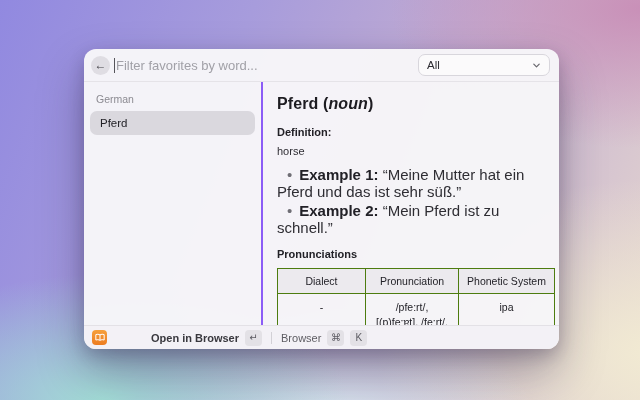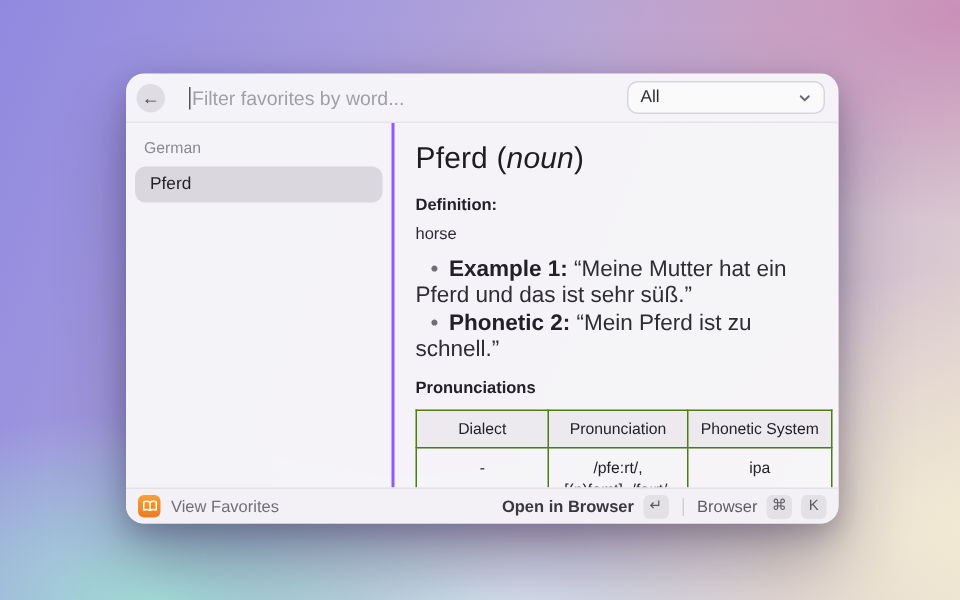--- a/index.html
+++ b/index.html
@@ -27,41 +27,41 @@
   
   .topbar {
     height: 33px; flex: 0 0 33px; display: flex; align-items: center;
     padding: 0 9px 0 7px; border-bottom: 1px solid #e5e3e8;
   }
   .back-btn {
     width: 19px; height: 19px; border-radius: 50%; background: #dfdde3;
     display: flex; align-items: center; justify-content: center;
     font-size: 12px; color: #3f3e44; flex: 0 0 auto; cursor: default;
   }
-  .search-wrap { flex: 1 1 auto; display: flex; align-items: center; margin-left: 16px; min-width: 0; }
+  .search-wrap { flex: 1 1 auto; display: flex; align-items: center; margin-left: 4px; min-width: 0; }
   .caret { width: 1px; height: 15px; background: #55545a; margin-right: 1px; }
   .search-placeholder { font-size: 13px; color: #a1a0a7; white-space: nowrap; }
   .dropdown {
     flex: 0 0 auto; width: 132px; height: 22px; border: 1px solid #d8d6dc;
     border-radius: 7px; background: rgba(253,253,254,0.65);
     display: flex; align-items: center; padding: 0 8px;
   }
   .dropdown-value { font-size: 11.5px; color: #2c2b31; flex: 1 1 auto; }
   .chev { width: 9px; height: 9px; flex: 0 0 auto; }
   
   .body { flex: 1 1 auto; display: flex; min-height: 0; }
   .sidebar { width: 179px; flex: 0 0 179px; border-right: 2px solid #8b5cf6; padding: 8px 6px 0 6px; }
   .section-label { font-size: 10.5px; color: #8b8a91; padding: 0 6px; margin: 3px 0 6px; }
   .side-item {
     height: 24px; border-radius: 7px; display: flex; align-items: center;
     padding: 0 10px; font-size: 11.5px; color: #232228;
   }
   .side-item.selected { background: #dad8de; }
   .detail { flex: 1 1 auto; padding: 13px 5px 0 14px; overflow: hidden; }
-  .word-title { font-size: 20px; font-weight: normal; color: #1d1c21; letter-spacing: .1px; }
+  .word-title { font-size: 16px; font-weight: bold; color: #1d1c21; letter-spacing: .1px; }
   .word-title .pos { font-style: italic; }
   .def-label { font-size: 11px; font-weight: bold; color: #222127; margin-top: 13px; }
   .def-text  { font-size: 11px; color: #2e2d33; margin-top: 7px; }
   .examples { list-style: none; margin: 9px 0 0 0; }
   .examples li {
     font-size: 15px; color: #2e2d33; line-height: 17px;
     text-indent: 10px; margin-top: 2px;
   }
   .examples li::before { content: "•"; color: #6f6e75; margin-right: 7px; }
   .examples li b { font-weight: bold; color: #222127; }
@@ -127,21 +127,21 @@
       </div>
 
       <div class="detail">
         <div class="word-title"><span>Pferd</span><span> (</span><span class="pos">noun</span><span>)</span></div>
 
         <div class="def-label">Definition:</div>
         <div class="def-text">horse</div>
 
         <ul class="examples">
           <li><b>Example 1:</b><span> “Meine Mutter hat ein Pferd und das ist sehr süß.”</span></li>
-          <li><b>Phonetic 2:</b><span> “Mein Pferd ist zu schnell.”</span></li>
+          <li><b>Example 2:</b><span> “Mein Pferd ist zu schnell.”</span></li>
         </ul>
 
         <div class="pron-label">Pronunciations</div>
 
         <table class="pron">
           <thead>
             <tr>
               <th class="col-dialect">Dialect</th>
               <th class="col-pron">Pronunciation</th>
               <th class="col-sys">Phonetic System</th>
@@ -158,21 +158,20 @@
       </div>
     </div>
 
     <div class="statusbar">
       <div class="app-icon">
         <svg width="10" height="9" viewBox="0 0 12 10">
           <path d="M1 1.5 Q3.5 0.5 6 1.8 Q8.5 0.5 11 1.5 L11 8 Q8.5 7 6 8.3 Q3.5 7 1 8 Z" fill="none" stroke="#ffffff" stroke-width="1.2" stroke-linejoin="round"></path>
           <line x1="6" y1="1.8" x2="6" y2="8.3" stroke="#ffffff" stroke-width="1.2"></line>
         </svg>
       </div>
-      <span class="app-label">View Favorites</span>
       <div class="sb-right">
         <span class="action-primary">Open in Browser</span>
         <span class="key-badge">↵</span>
         <div class="sb-sep"></div>
         <span class="action-secondary">Browser</span>
         <span class="key-badge">⌘</span>
         <span class="key-badge">K</span>
       </div>
     </div>
 

